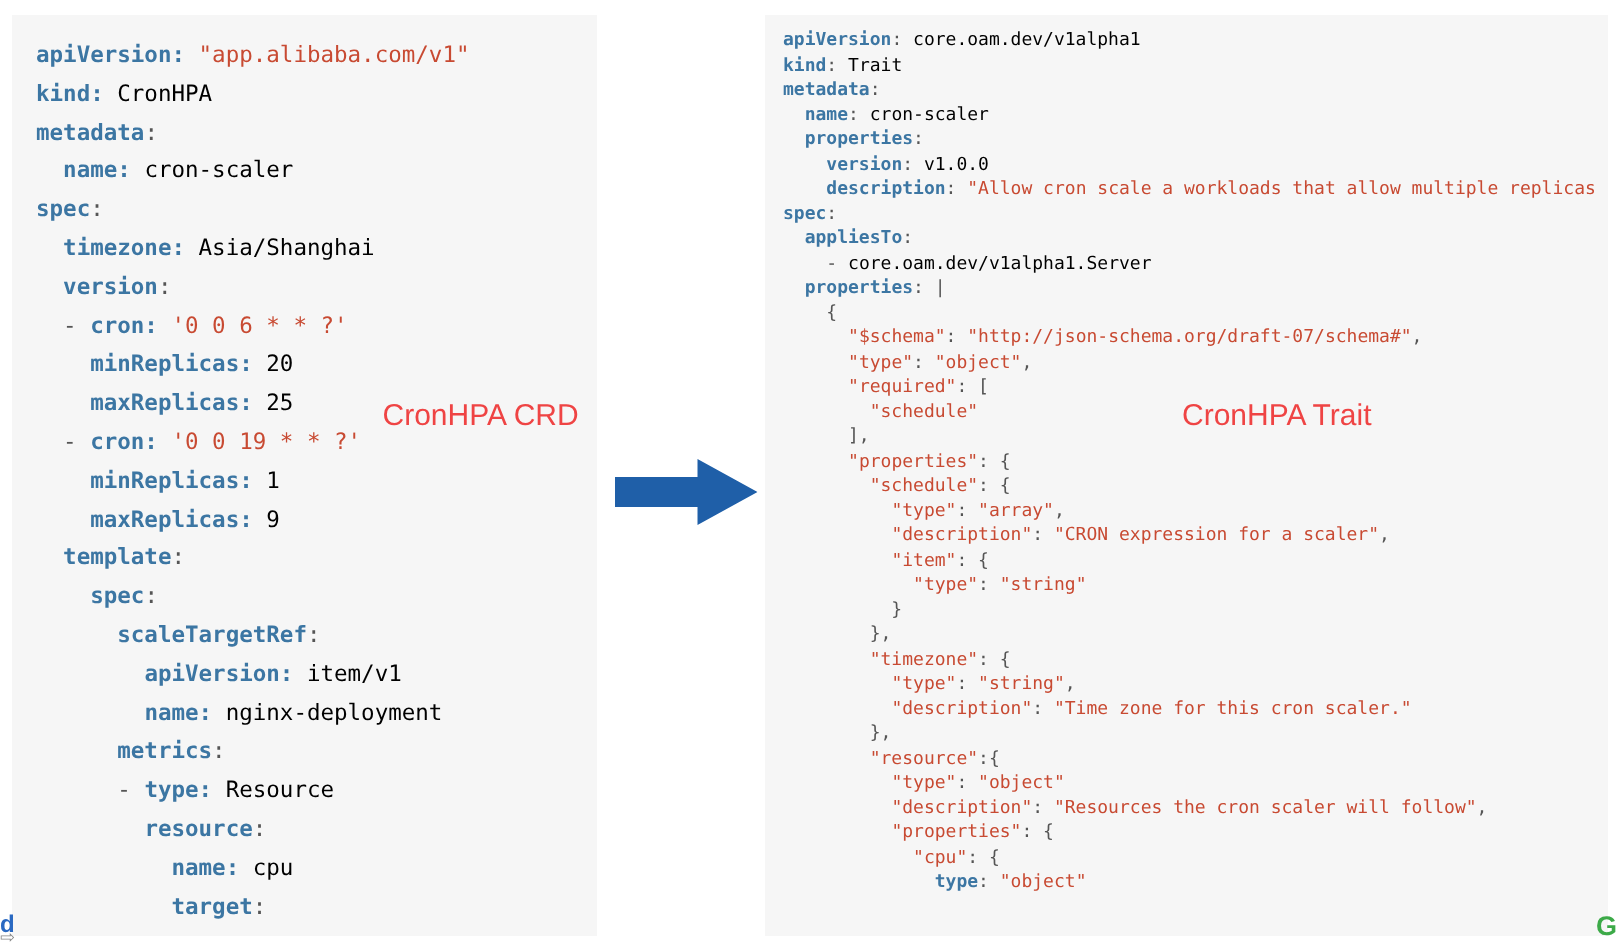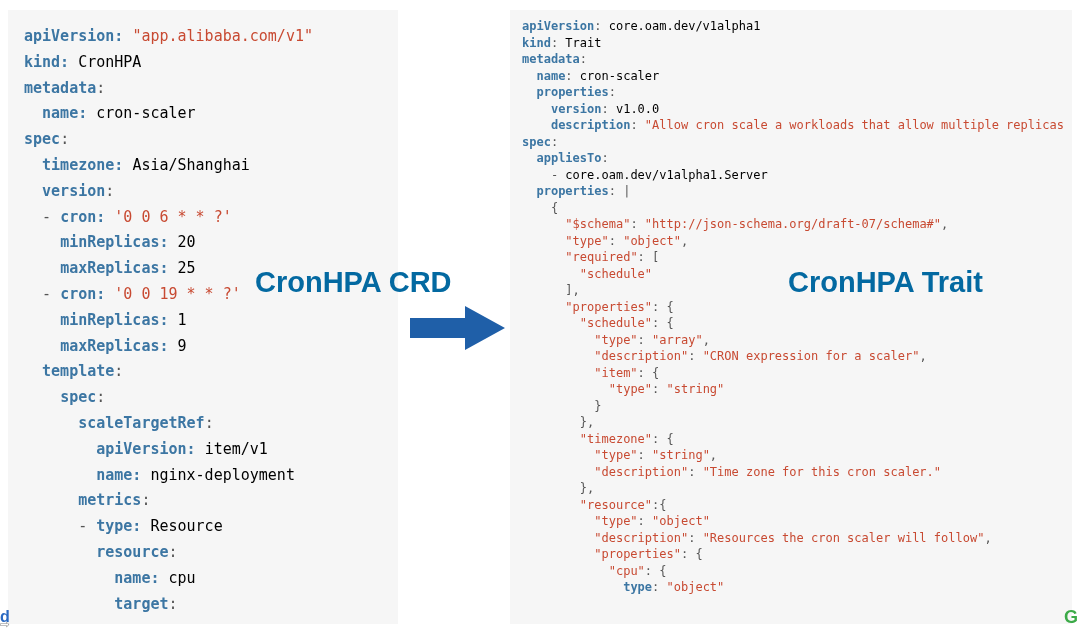--- a/index.html
+++ b/index.html
@@ -22,21 +22,21 @@
     padding:8px 4px 8px 12px;
   }
   .kw  { color:#3c76a3; font-weight:bold; }   
   .str { color:#c84a32; }                     
   .num { color:#000000; }                     
   .val { color:#000000;text-align:center; }                        
   .punc{ color:#555; }
   .label {
     position:absolute;
     font-family: Arial,Helvetica,sans-serif;
-    font-size:29px; font-weight:700; color:#0369a1;
+    font-size:20px; font-weight:400; color:#ef4444;
     white-space:nowrap;
   }
   .arrow { position:absolute; }
   .arrow svg { display:block; }
   .edge-left {
     position:absolute; left:0; bottom:6px;
     font-family: Arial,sans-serif; font-size:16px;
     color:#2a69c2; font-weight:bold;
   }
   .edge-arrow {

